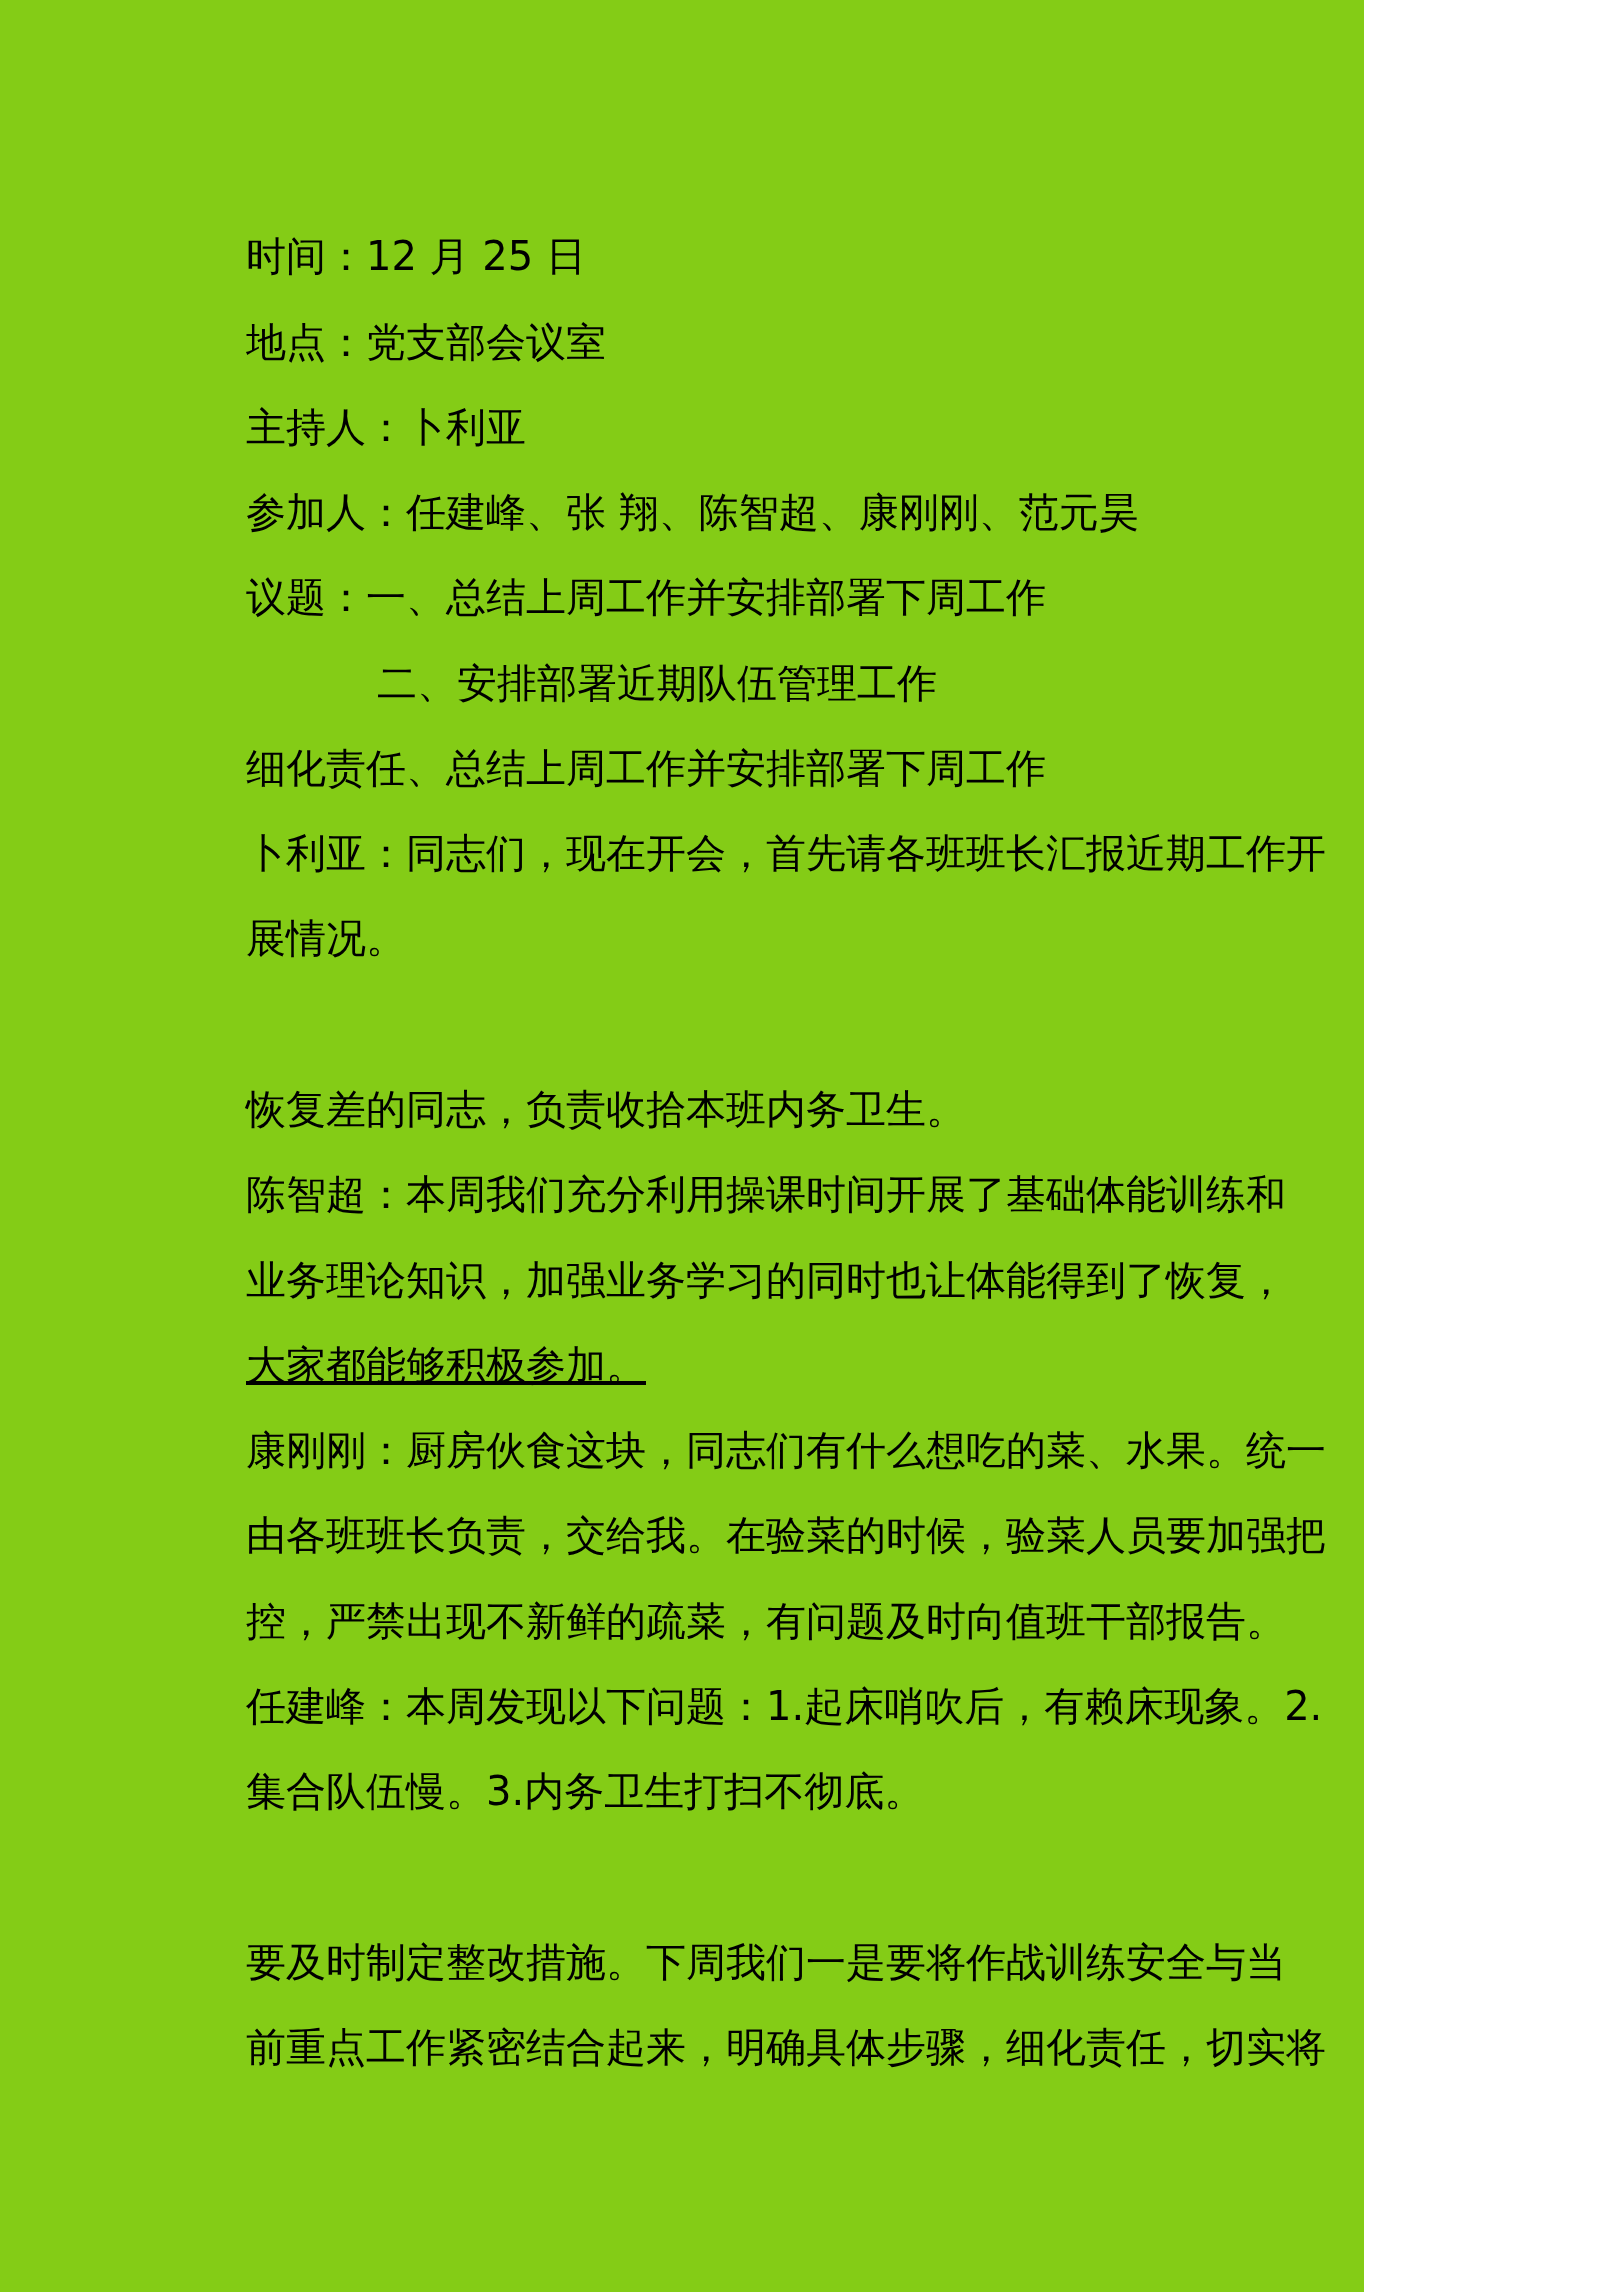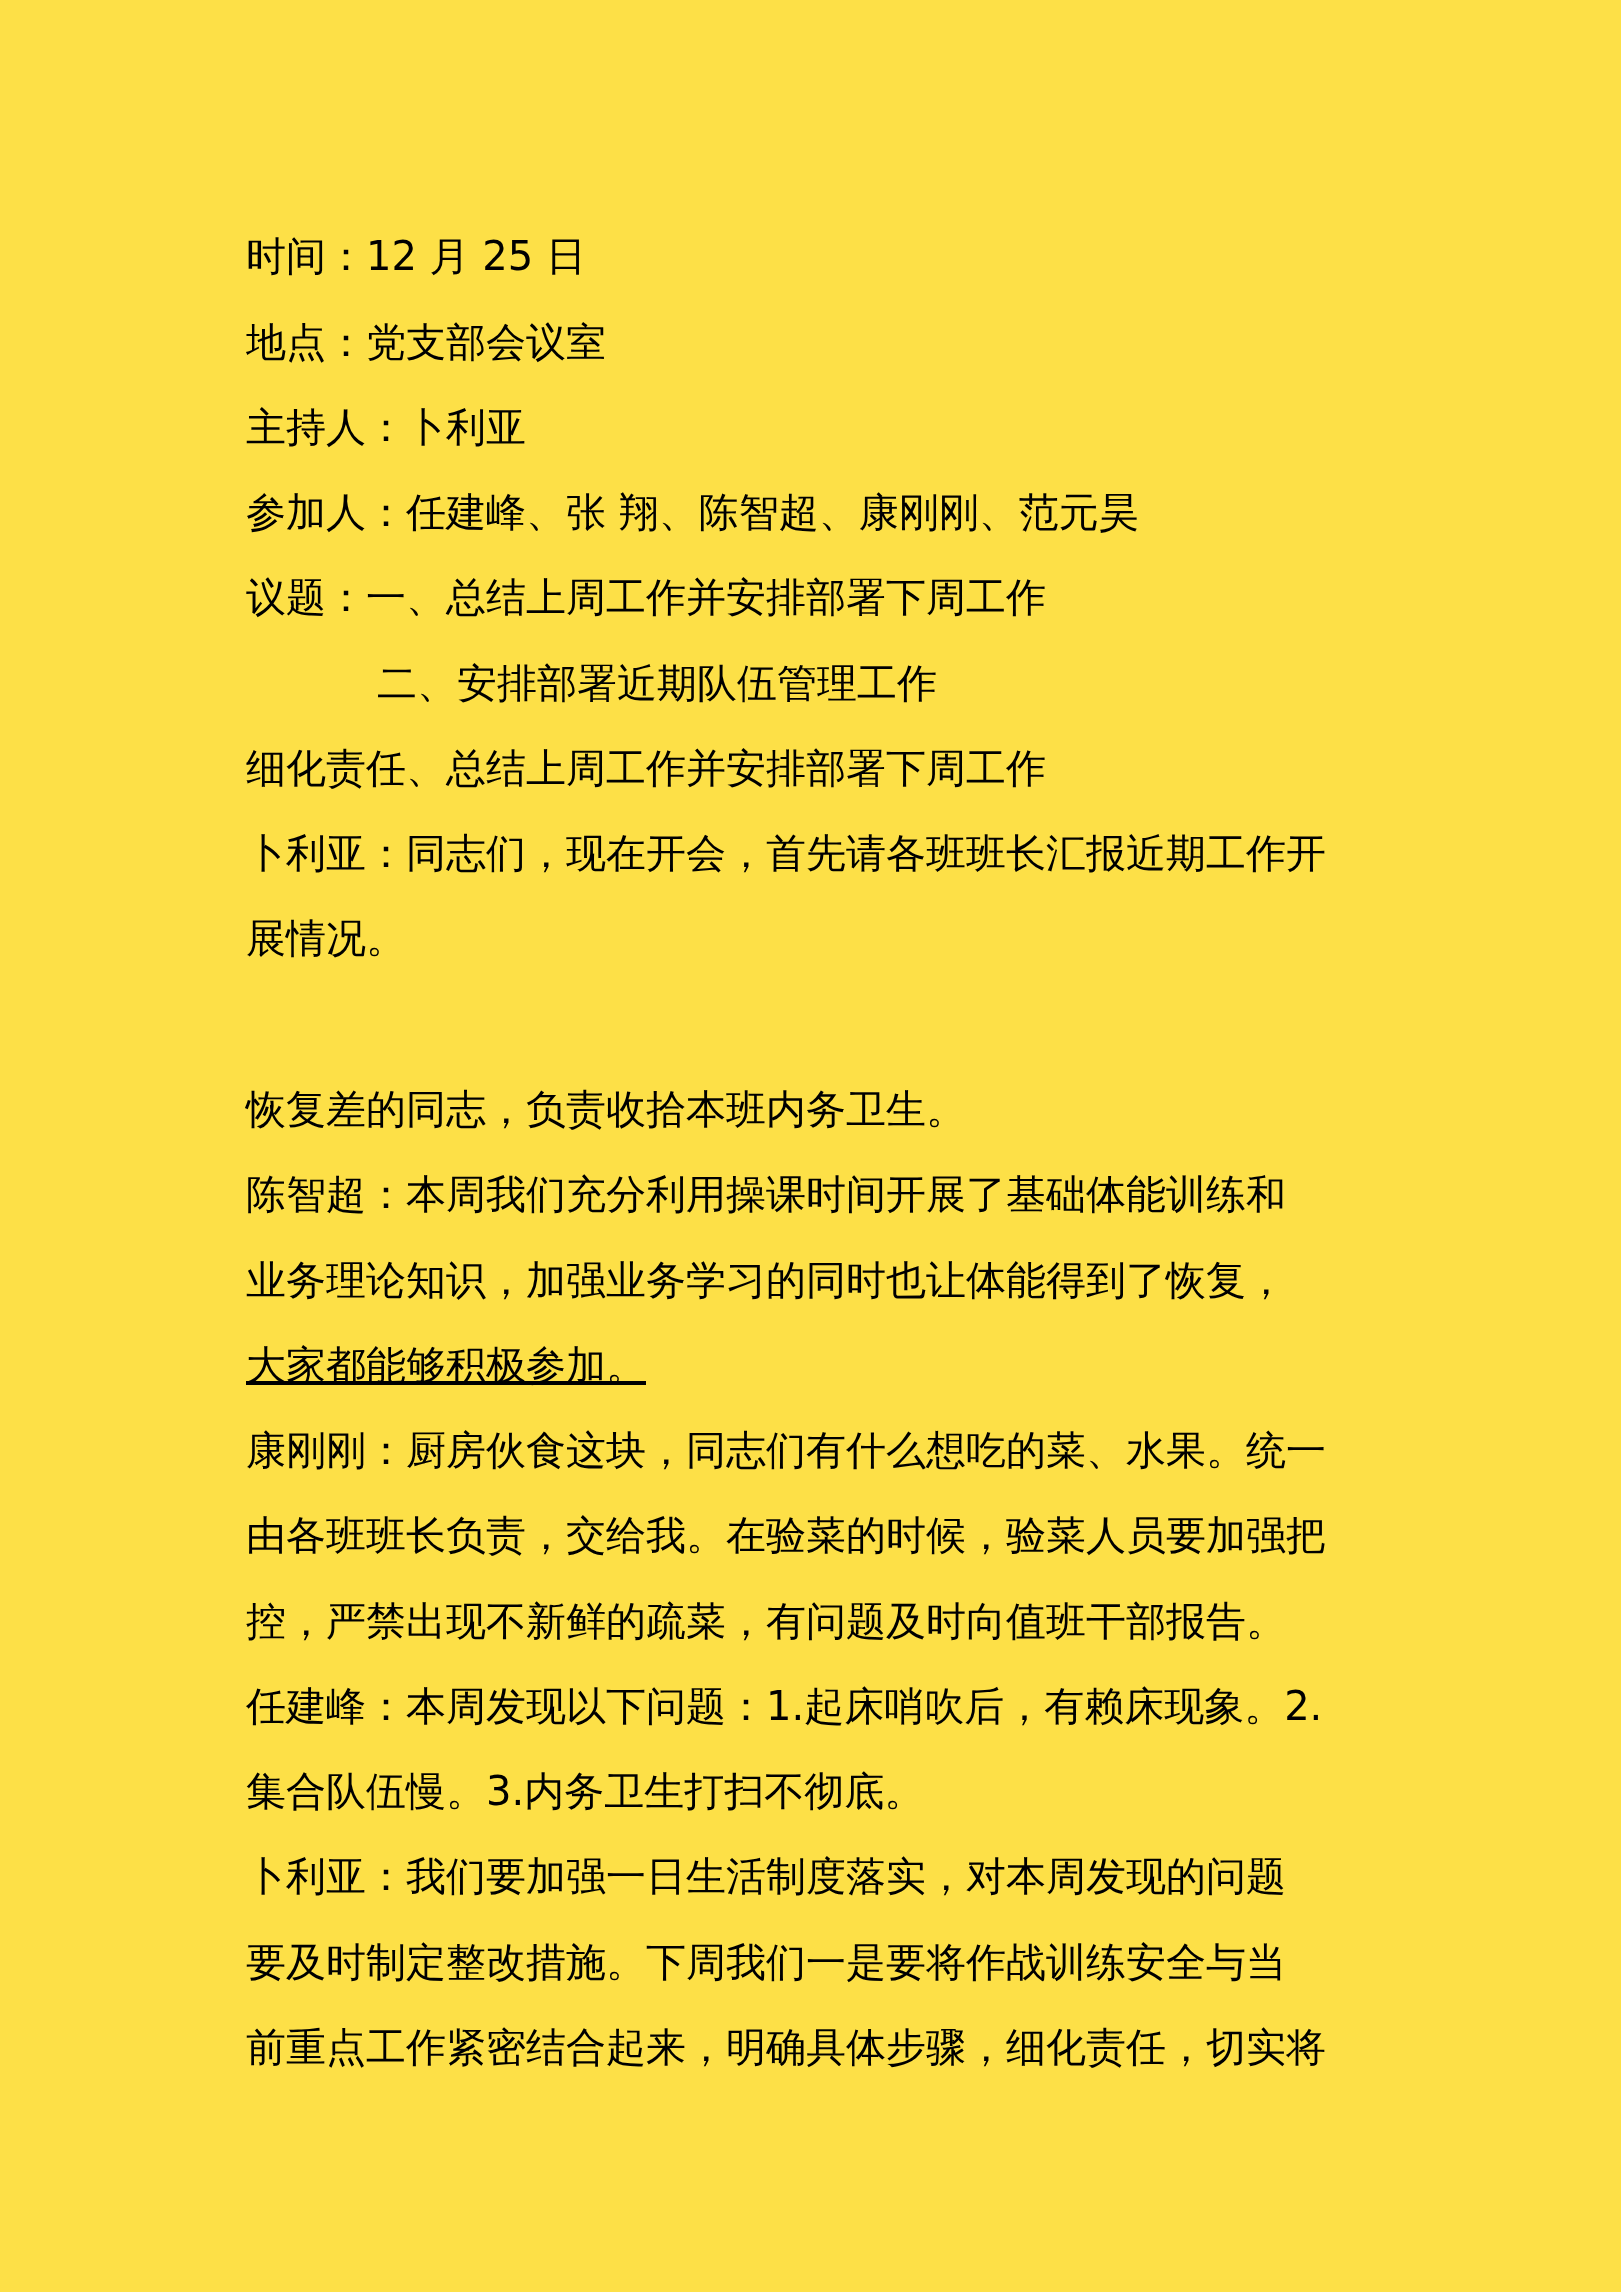--- a/index.html
+++ b/index.html
@@ -12,23 +12,23 @@
       height: 2293px;
       position: relative;
       overflow: hidden;
       font-family: "DejaVu Sans", "Liberation Sans", sans-serif;
       color: #000000;
     }
     .page {
       position: absolute;
       left: 0;
       top: 0;
-      width: 1621px;
+      width: 1364px;
       height: 2293px;
-      background: #fde047;
+      background: #84cc16;
     }
     .line {
       position: absolute;
       left: 246px;
       font-size: 40px;
       line-height: 49px;
       white-space: nowrap;
       letter-spacing: 0px;
     }
     .indent {
@@ -53,18 +53,17 @@
   <div class="line" style="top:914px;">展情况。</div>
   <div class="line" style="top:1085px;">恢复差的同志，负责收拾本班内务卫生。</div>
   <div class="line" style="top:1170px;">陈智超：本周我们充分利用操课时间开展了基础体能训练和</div>
   <div class="line" style="top:1256px;">业务理论知识，加强业务学习的同时也让体能得到了恢复，</div>
   <div class="line" style="top:1341px;text-decoration:underline;">大家都能够积极参加。</div>
   <div class="line" style="top:1426px;">康刚刚：厨房伙食这块，同志们有什么想吃的菜、水果。统一</div>
   <div class="line" style="top:1511px;">由各班班长负责，交给我。在验菜的时候，验菜人员要加强把</div>
   <div class="line" style="top:1597px;">控，严禁出现不新鲜的疏菜，有问题及时向值班干部报告。</div>
   <div class="line" style="top:1682px;">任建峰：本周发现以下问题：1.起床哨吹后，有赖床现象。2.</div>
   <div class="line" style="top:1767px;">集合队伍慢。3.内务卫生打扫不彻底。</div>
-  <div class="line" style="top:1852px;">卜利亚：我们要加强一日生活制度落实，对本周发现的问题</div>
   <div class="line" style="top:1938px;">要及时制定整改措施。下周我们一是要将作战训练安全与当</div>
   <div class="line" style="top:2023px;">前重点工作紧密结合起来，明确具体步骤，细化责任，切实将</div>
 
 </div>
 
 
 </body></html>

